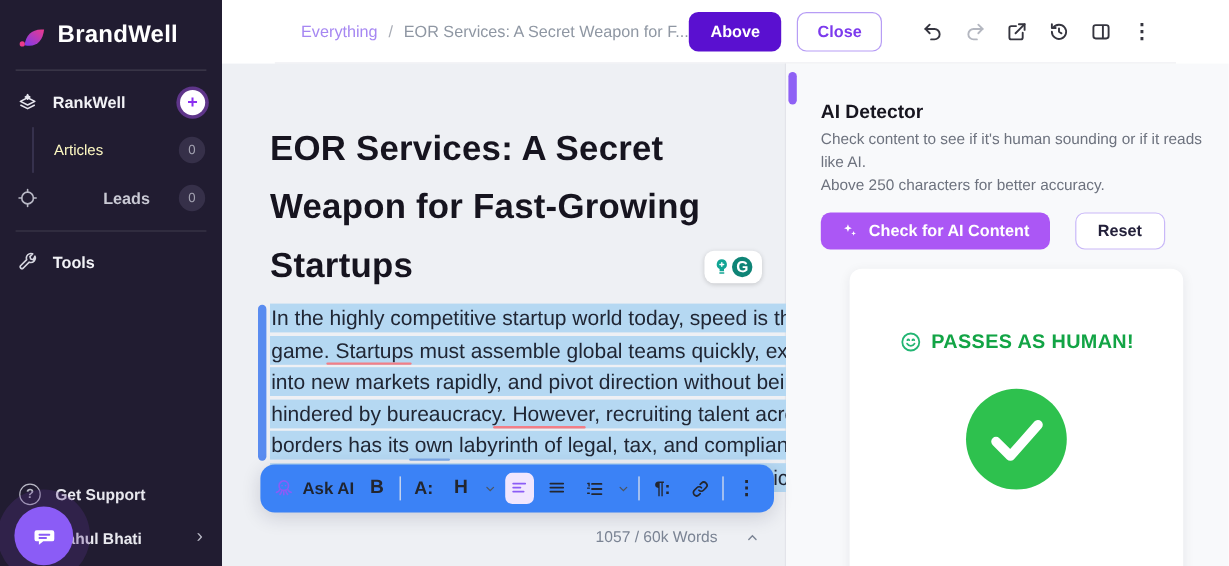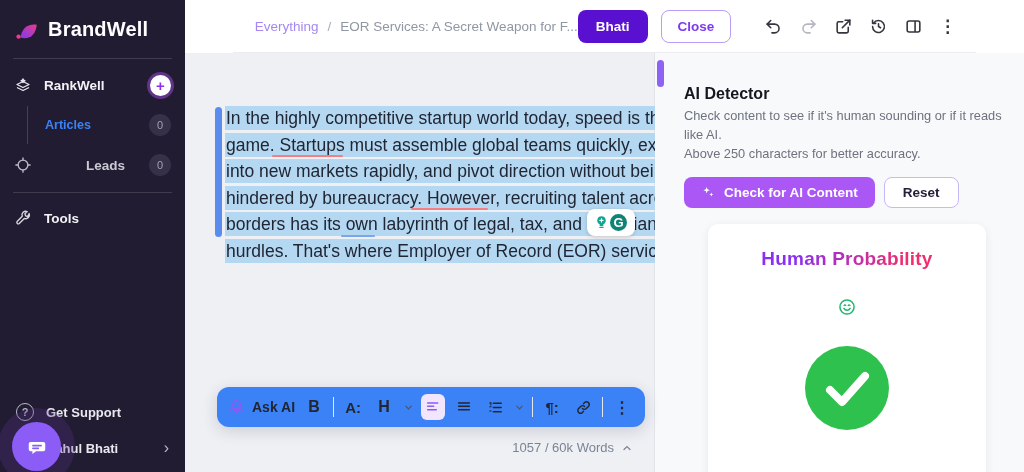--- a/index.html
+++ b/index.html
@@ -16,21 +16,21 @@
   .side-divider { border:none; border-top:1px solid rgba(255,255,255,.14); margin:6px 13px; }
   .nav-row { display:flex; align-items:center; gap:12px; padding:10px 14px; cursor:pointer; }
   .nav-row .lbl { font-size:13.5px; font-weight:700; color:#f2f2f6; }
   .nav-row .lbl.dim { color:#c9c9d4; font-weight:600;padding-left:42px; }
   .nav-icon { width:18px; height:18px; color:#b9b9c6; flex:0 0 18px; }
   .plus-btn { margin-left:auto; width:21px; height:21px; border-radius:50%; background:#fff; color:#8b2ff0;
     font-size:15px; font-weight:700; display:flex; align-items:center; justify-content:center;
     box-shadow:0 0 0 3px rgba(168,85,247,.45); cursor:pointer; line-height:1; }
   .sub-list { margin-left:27px; border-left:1px solid #454060; }
   .sub-row { display:flex; align-items:center; padding:8px 14px 8px 17px; cursor:pointer; }
-  .sub-row .lbl { font-size:12.5px; font-weight:700; color:#3b82f6; }
+  .sub-row .lbl { font-size:12.5px; font-weight:400; color:#fef9c3; }
   .badge { margin-left:auto; width:22px; height:22px; border-radius:50%; background:#363049;
     color:#a2a1b0; font-size:11px; display:flex; align-items:center; justify-content:center; }
   .side-footer { position:absolute; left:0; right:0; bottom:6px; }
   .foot-row { display:flex; align-items:center; gap:12px; padding:9px 16px; cursor:pointer; }
   .foot-row .lbl { font-size:13px; font-weight:600; color:#e8e8ee; }
   .chev-right { margin-left:auto; color:#b9b9c6; font-size:16px; }
   .q-circle { width:18px; height:18px; border-radius:50%; border:1.6px solid #b9b9c6; color:#b9b9c6;
     font-size:11px; font-weight:700; display:flex; align-items:center; justify-content:center; }
   .chat-fab { position:absolute; left:12px; bottom:1px; width:49px; height:49px; border-radius:50%;
     background:#8b5cf6; display:flex; align-items:center; justify-content:center; cursor:pointer;
@@ -76,30 +76,30 @@
     border-radius:12px; box-shadow:0 4px 16px rgba(25,25,60,.16); display:flex; align-items:center;
     padding:4px 10px; gap:7px; z-index:4; }
   .tb-btn { display:flex; align-items:center; justify-content:center; min-width:24px; height:26px;
     border-radius:6px; cursor:pointer; color:#23262f; font-size:15px; font-weight:700; gap:3px; }
   .tb-btn.active { background:#f1e6fe; color:#8b5cf6; }
   .tb-askai { display:flex; align-items:center; gap:6px; cursor:pointer; }
   .tb-askai .lbl { font-size:14px; font-weight:700; color:#1f2430; }
   .tb-sep { width:1px; height:20px; background:#e5e7eb; }
   .tb-chev { color:#4b5563; display:flex; align-items:center; cursor:pointer; }
 
-  .word-count { position:absolute; top:340px; right:4px; display:flex; align-items:center; gap:7px;
+  .word-count { position:absolute; top:340px; right:4px; display:flex; align-items:center; gap:23px;
     font-size:13px; color:#7b8494; cursor:pointer; }
 
   
   .ai-panel { position:relative; flex:1; background:#f8f9fb; min-width:0; }
   .panel-thumb { position:absolute; left:2px; top:7px; width:7px; height:27px; border-radius:4px; background:#8f61f5; cursor:pointer; }
   .panel-inner { padding:32px 20px 0 29px; }
   .panel-title { font-size:16px; font-weight:700; color:#17151f; }
   .panel-desc { margin-top:3px; font-size:12.8px; line-height:19px; color:#6d727e; }
-  .panel-btns { margin-top:14px; display:flex; align-items:center; gap:9px; }
+  .panel-btns { margin-top:14px; display:flex; align-items:center; gap:21px; }
   .btn-check { display:flex; align-items:center; gap:8px; background:#ab57f5; color:#fff; border:none;
     border-radius:8px; height:31px; padding:0 17px; font-size:13.5px; font-weight:700; cursor:pointer; }
   .btn-reset { background:#fff; color:#23203a; border:1.5px solid #c9b8f8; border-radius:8px; height:31px;
     padding:0 18px; font-size:13.5px; font-weight:700; cursor:pointer; }
   .result-card { margin:16px 18px 0 24px; background:#fff; border-radius:10px;
     box-shadow:0 2px 10px rgba(20,20,43,.07); padding:24px 16px 24px 16px; height:300px; text-align:center; }
   .hp-title { font-size:19px; font-weight:800; letter-spacing:.2px;
     background:linear-gradient(90deg,#8b2ff0 20%,#ef2e6e 85%);
     -webkit-background-clip:text; background-clip:text; color:transparent; display:inline-block; }
   .pass-row { margin-top:27px; display:flex; align-items:center; justify-content:center; gap:7px; }
@@ -186,21 +186,21 @@
 
   <div class="main">
 
     <div class="topbar">
       <div class="breadcrumb">
         <span class="bc-root">Everything</span>
         <span class="bc-sep">/</span>
         <span class="bc-current">EOR Services: A Secret Weapon for F...</span>
       </div>
       <div class="topbar-actions">
-        <button class="btn-save">Bhati</button>
+        <button class="btn-save">Above</button>
         <button class="btn-close">Close</button>
         <span class="icon-btn">
           <svg width="19" height="19" viewBox="0 0 24 24" fill="none" stroke="currentColor" stroke-width="2" stroke-linecap="round" stroke-linejoin="round">
             <path d="M8.5 13.5 4 9l4.5-4.5"></path>
               <path d="M4 9h9.5a5.5 5.5 0 0 1 0 11H10"></path>
           </svg>
         </span>
         <span class="icon-btn disabled">
           <svg width="19" height="19" viewBox="0 0 24 24" fill="none" stroke="currentColor" stroke-width="2" stroke-linecap="round" stroke-linejoin="round">
             <path d="M15.5 13.5 20 9l-4.5-4.5"></path>
@@ -228,20 +228,21 @@
           </svg>
         </span>
         <span class="kebab">⋮</span>
       </div>
     </div>
 
     <div class="content-row">
 
       <div class="editor-area">
         <div class="doc-col">
+          <h1 class="doc-title">EOR Services: A Secret Weapon for Fast-Growing Startups</h1>
 
           <div class="doc-para">
             <span class="sel-bar"></span>
             <div class="para-line"><span class="hl">In the highly competitive startup world today, speed is the</span></div>
             <div class="para-line"><span class="hl">game. Startups must assemble global teams quickly, expand</span></div>
             <div class="para-line"><span class="hl">into new markets rapidly, and pivot direction without being</span></div>
             <div class="para-line"><span class="hl">hindered by bureaucracy. However, recruiting talent across</span></div>
             <div class="para-line"><span class="hl">borders has its own labyrinth of legal, tax, and compliance</span></div>
             <div class="para-line"><span class="hl">hurdles. That's where Employer of Record (EOR) services</span></div>
             <span class="uline red" style="left:47px;  top:50px;    width:71px;"></span>
@@ -333,27 +334,27 @@
               <svg width="15" height="15" viewBox="0 0 24 24" fill="#fff">
                 <path d="M9 3l1.4 3.8L14.2 8.2 10.4 9.6 9 13.4 7.6 9.6 3.8 8.2l3.8-1.4z"></path>
                 <path d="M16.5 12l.9 2.3 2.3.9-2.3.9-.9 2.3-.9-2.3-2.3-.9 2.3-.9z"></path>
               </svg>
               <span>Check for AI Content</span>
             </button>
             <button class="btn-reset">Reset</button>
           </div>
 
           <div class="result-card">
-            <span class="hp-title">Human Probability</span>
             <div class="pass-row">
               <svg width="20" height="20" viewBox="0 0 24 24" fill="none" stroke="#22b573" stroke-width="1.8" stroke-linecap="round">
                 <circle cx="12" cy="12" r="8.5"></circle>
                 <path d="M8.6 10.1c.4-.8 1.4-.8 1.8 0M13.6 10.1c.4-.8 1.4-.8 1.8 0"></path>
                 <path d="M8.3 13.6a4.2 4.2 0 0 0 7.4 0"></path>
               </svg>
+              <span class="pass-text">PASSES AS HUMAN!</span>
             </div>
             <div class="check-wrap">
               <svg width="88" height="88" viewBox="0 0 88 88">
                 <circle cx="44" cy="44" r="42" fill="#2ec14e"></circle>
                 <path d="M27 46l12 12 23-26" stroke="#fff" stroke-width="8" fill="none" stroke-linecap="round" stroke-linejoin="round"></path>
               </svg>
             </div>
             
           </div>
         </div>

